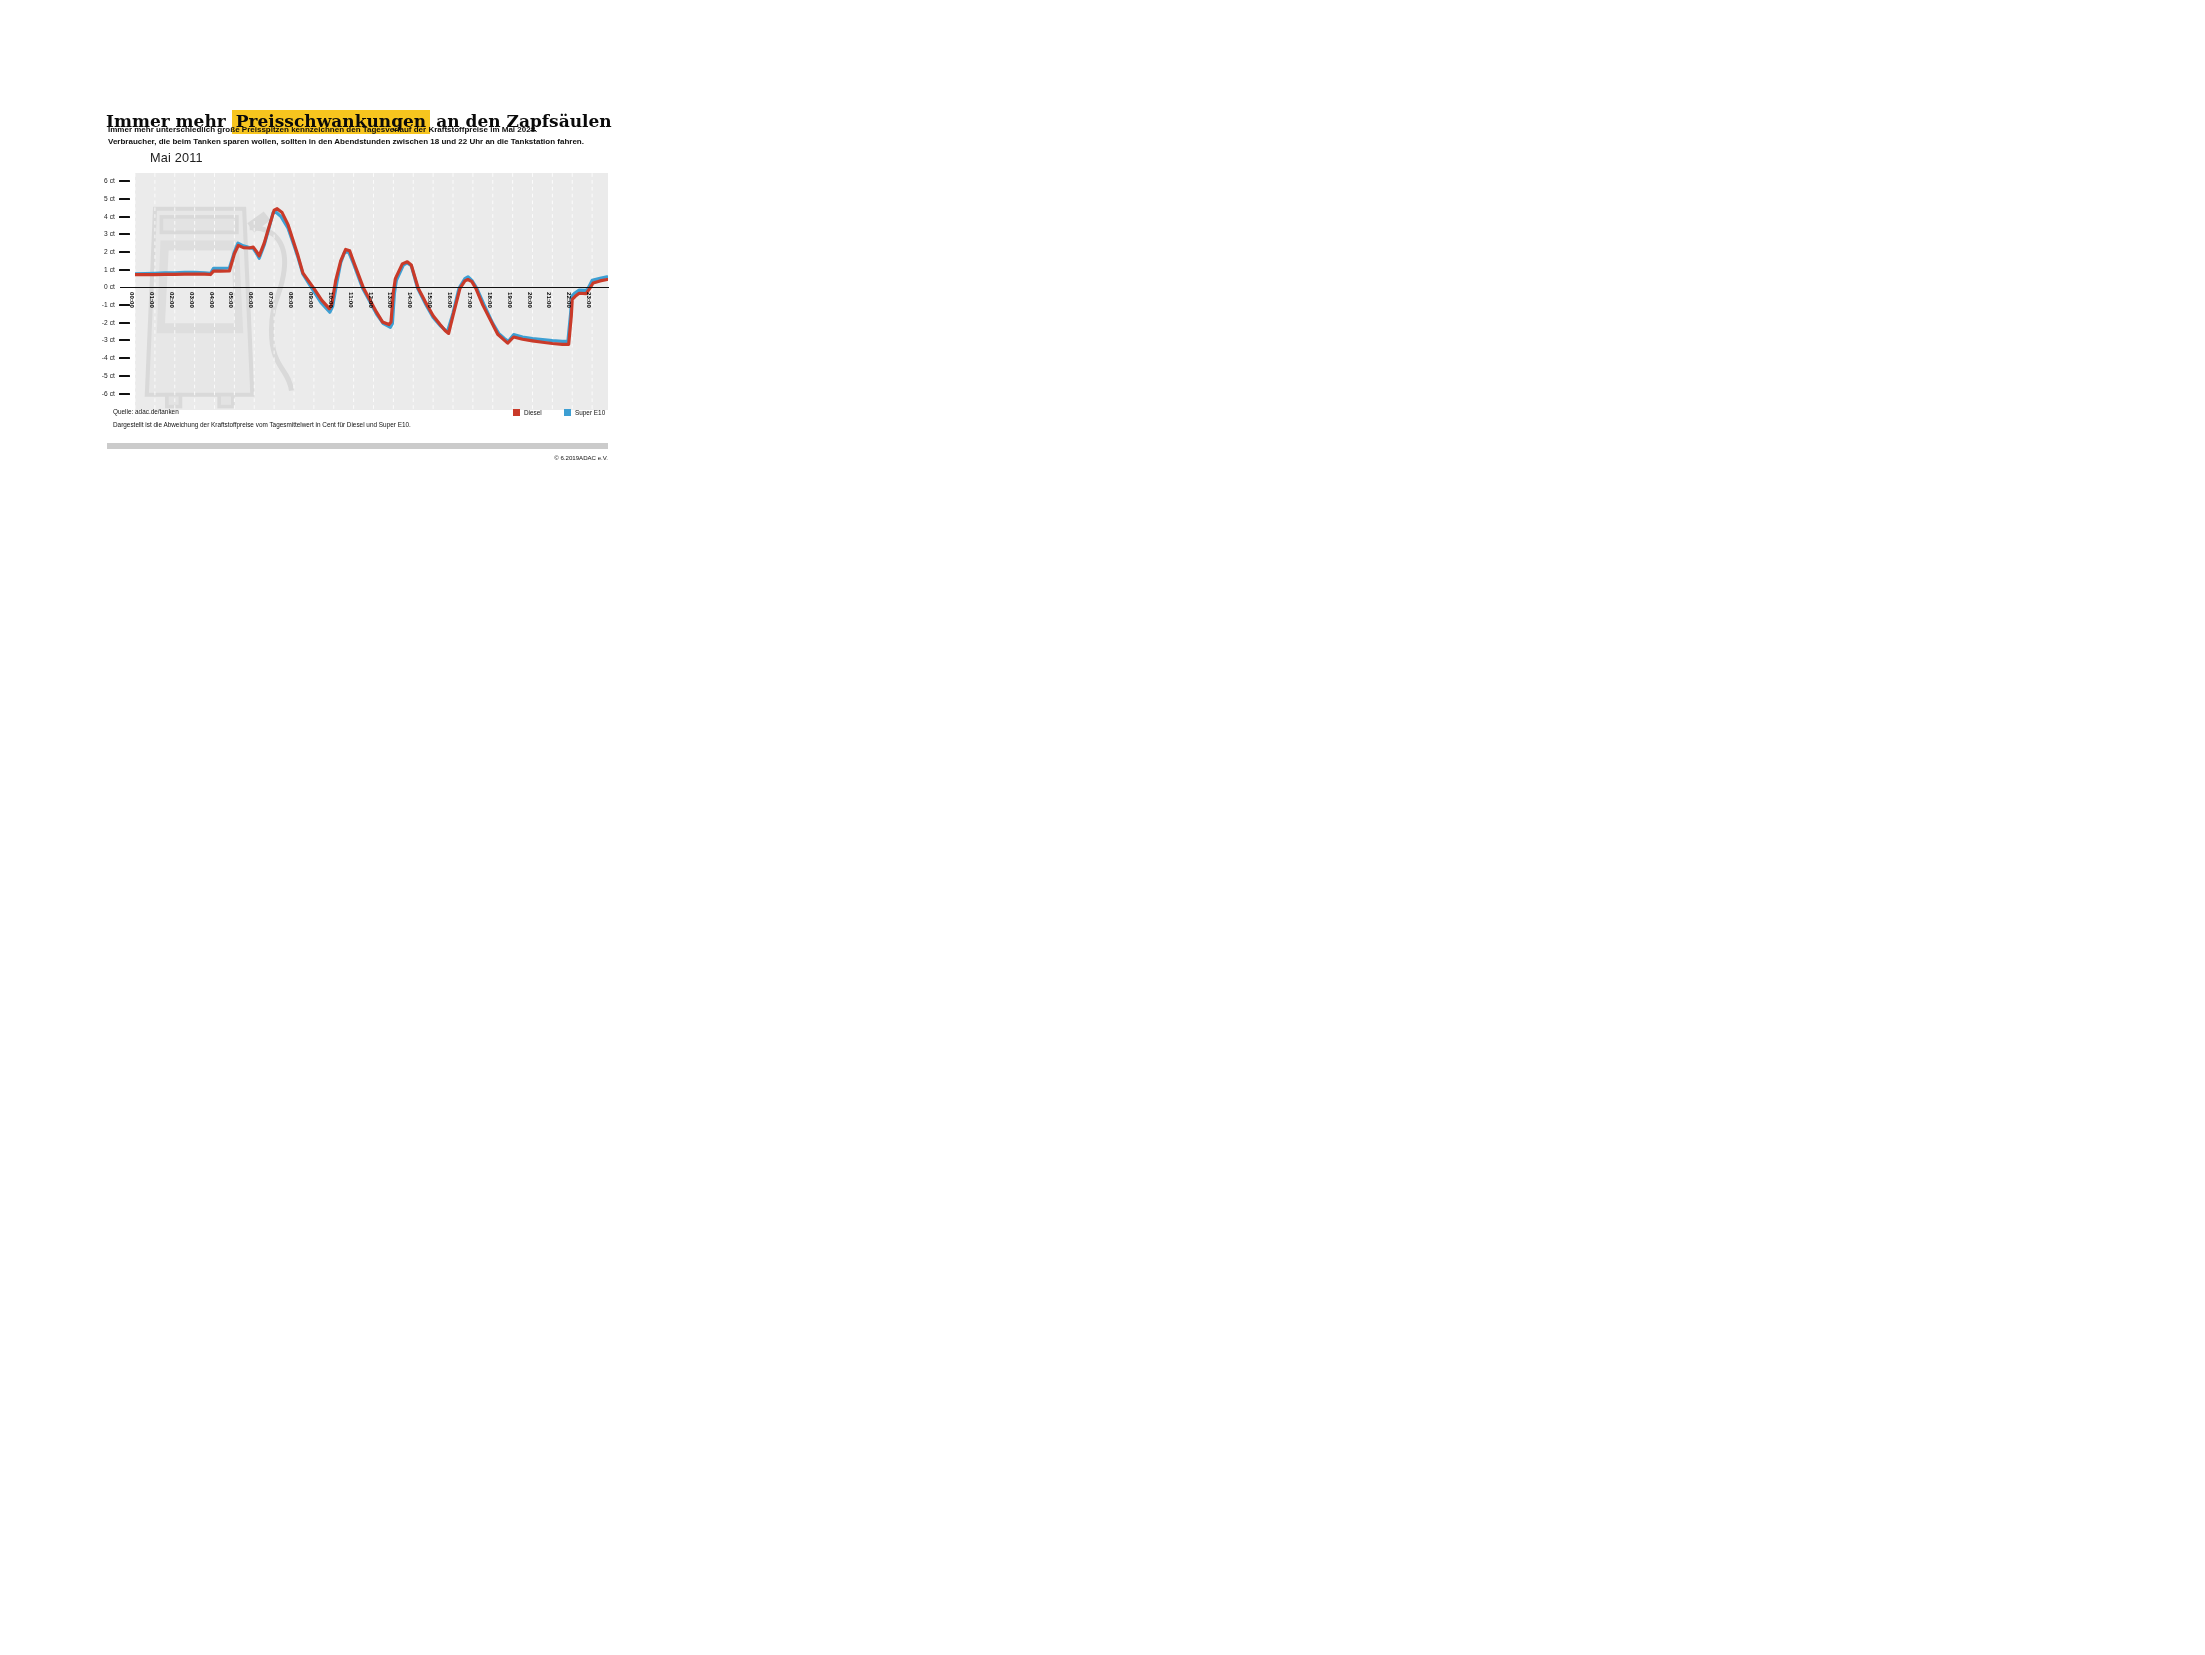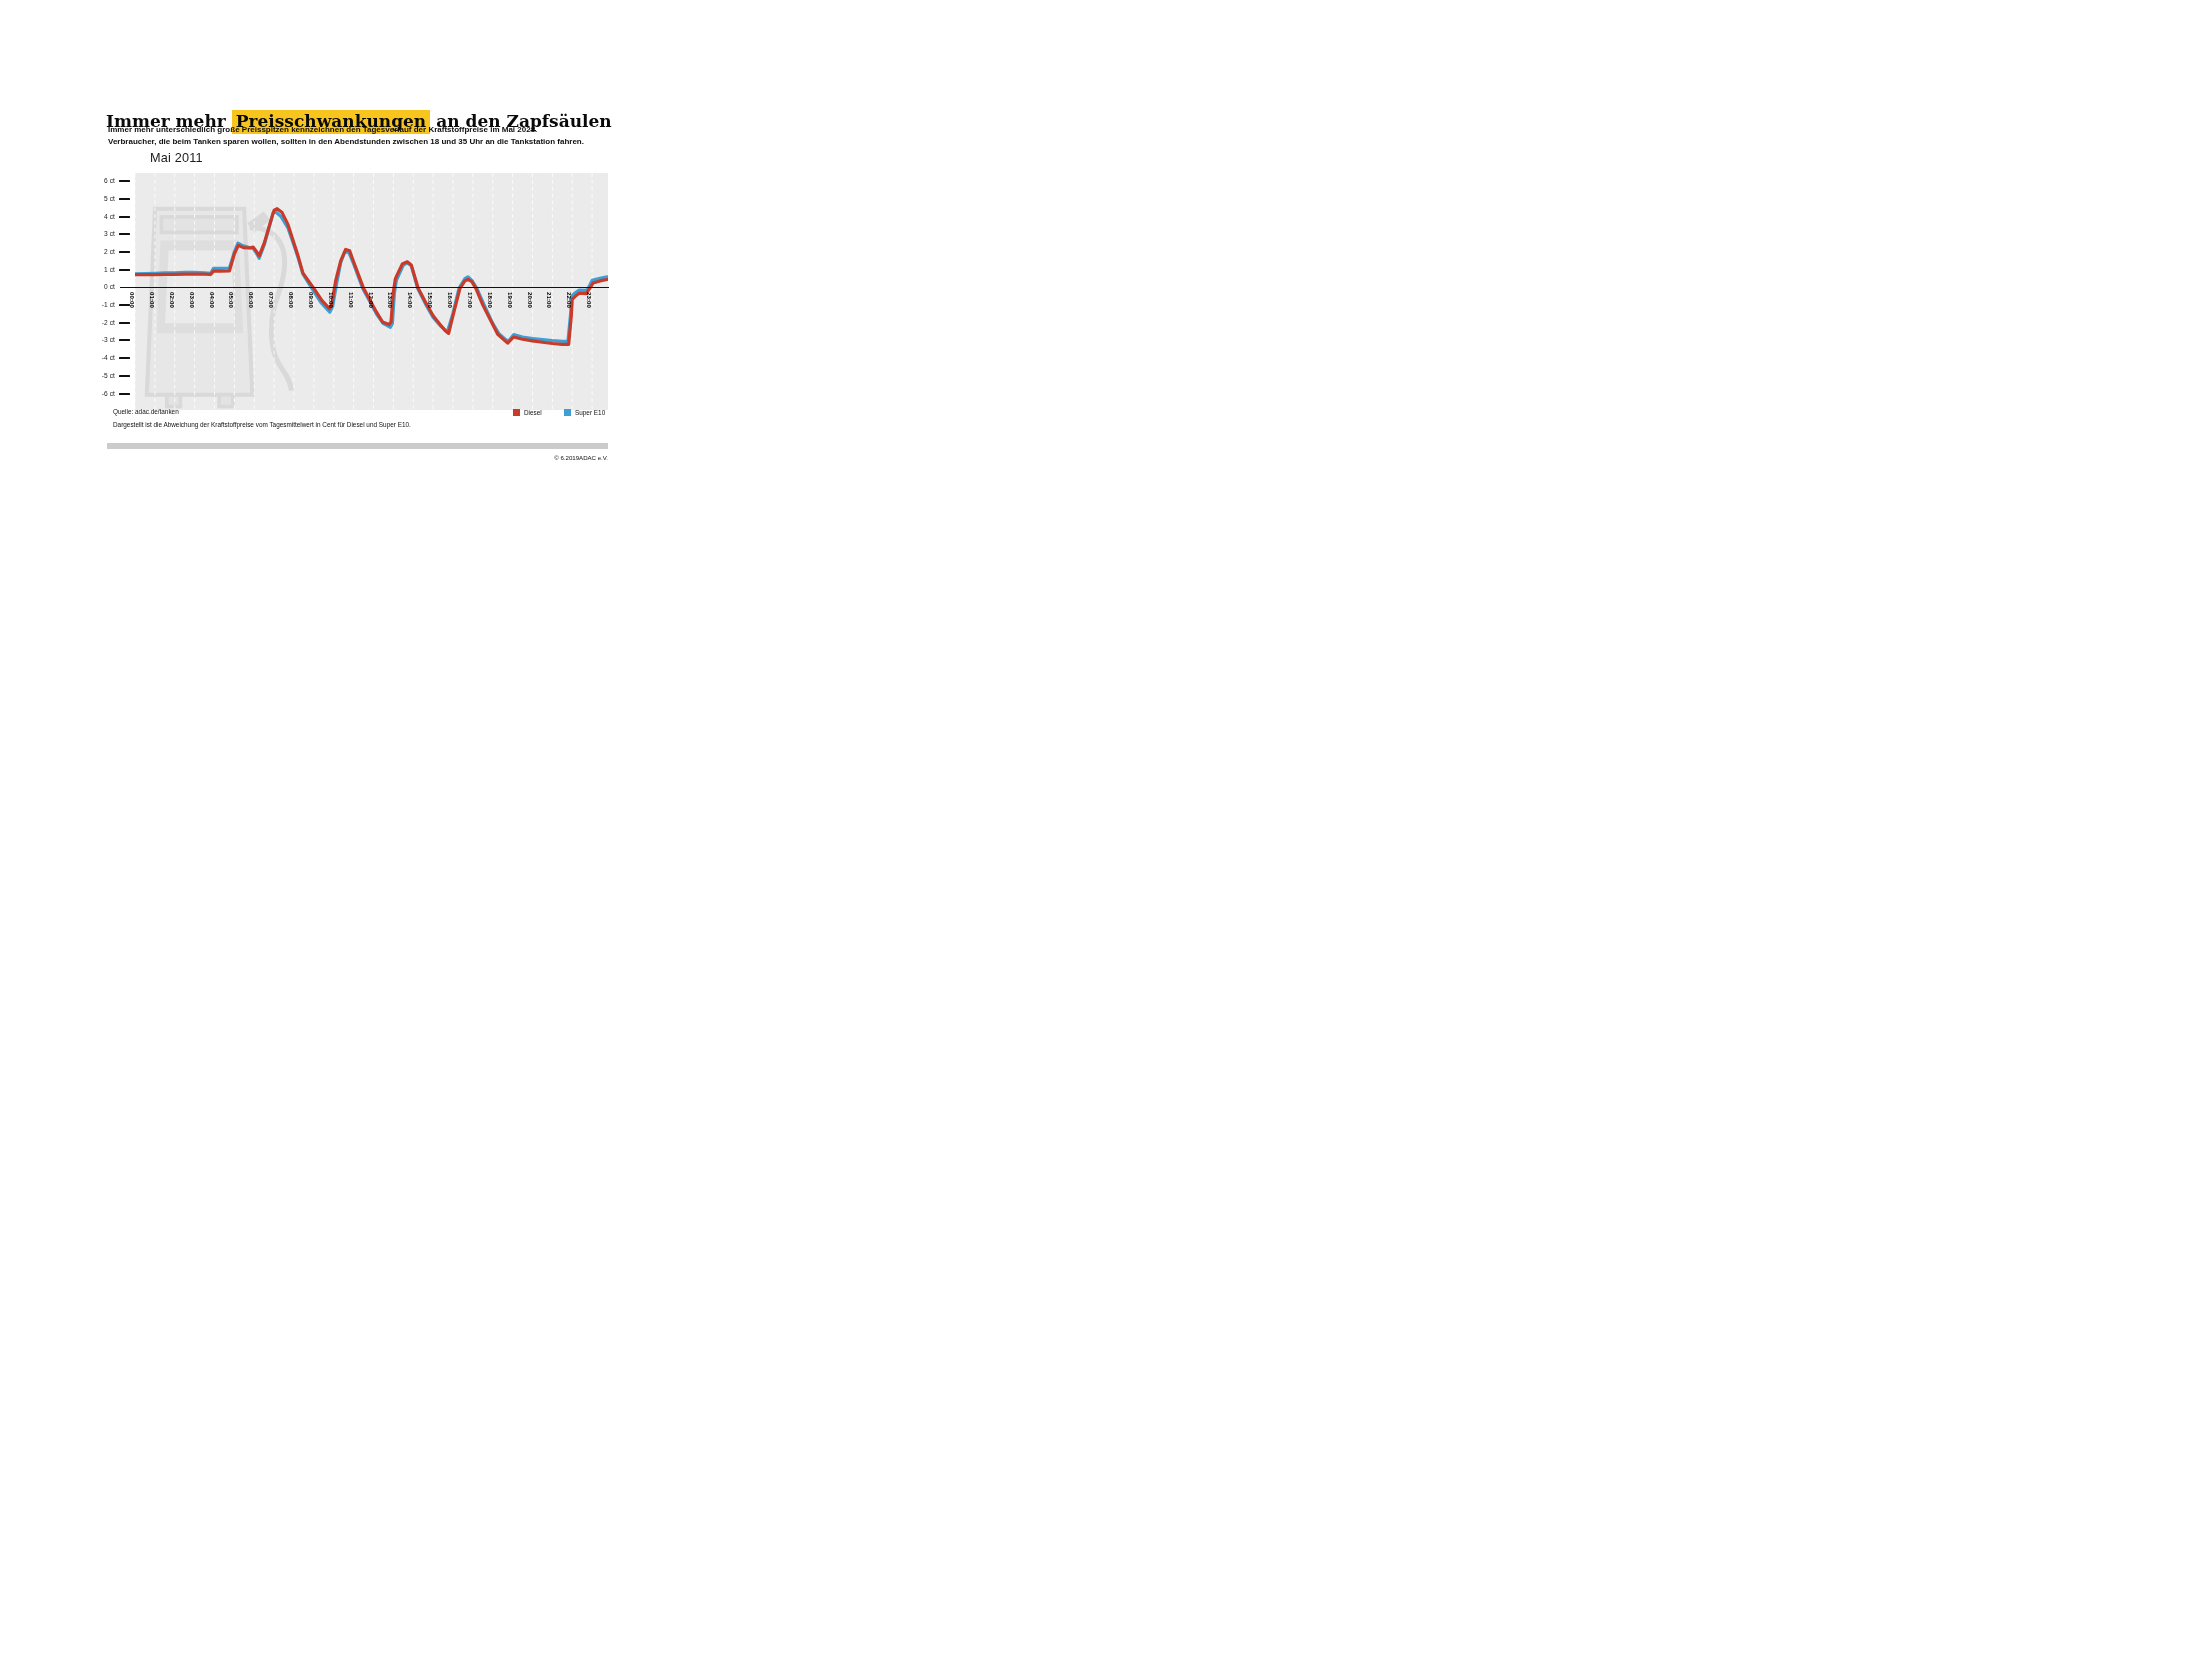--- a/index.html
+++ b/index.html
@@ -33,21 +33,21 @@
 </style>
 </head>
 <body>
 
 <div id="page">
 
   <h1 id="title"><span>Immer mehr </span><span class="hl" id="title-hl" style="background: rgb(247, 197, 30);">Preisschwankungen</span><span> an den Zapfsäulen</span></h1>
 
   <div id="subtitle">
     <div>Immer mehr unterschiedlich große Preisspitzen kennzeichnen den Tagesverlauf der Kraftstoffpreise im Mai 2028.</div>
-    <div>Verbraucher, die beim Tanken sparen wollen, sollten in den Abendstunden zwischen 18 und 35 Uhr an die Tankstation fahren.</div>
+    <div>Verbraucher, die beim Tanken sparen wollen, sollten in den Abendstunden zwischen 18 und 22 Uhr an die Tankstation fahren.</div>
   </div>
 
   <div id="chart-title">Mai 2011</div>
 
   <div id="plot">
     <svg id="chart-svg" width="473" height="237" viewBox="0 0 1040 520">
 
       <g id="pump" stroke="#d9d9d9" fill="none" stroke-width="9">
         <path d="M44 78 L240 78 L258 487 L26 487 Z" fill="#e7e7e7"></path>
         <rect x="58" y="96" width="166" height="34" fill="#e3e3e3" stroke-width="8"></rect>

